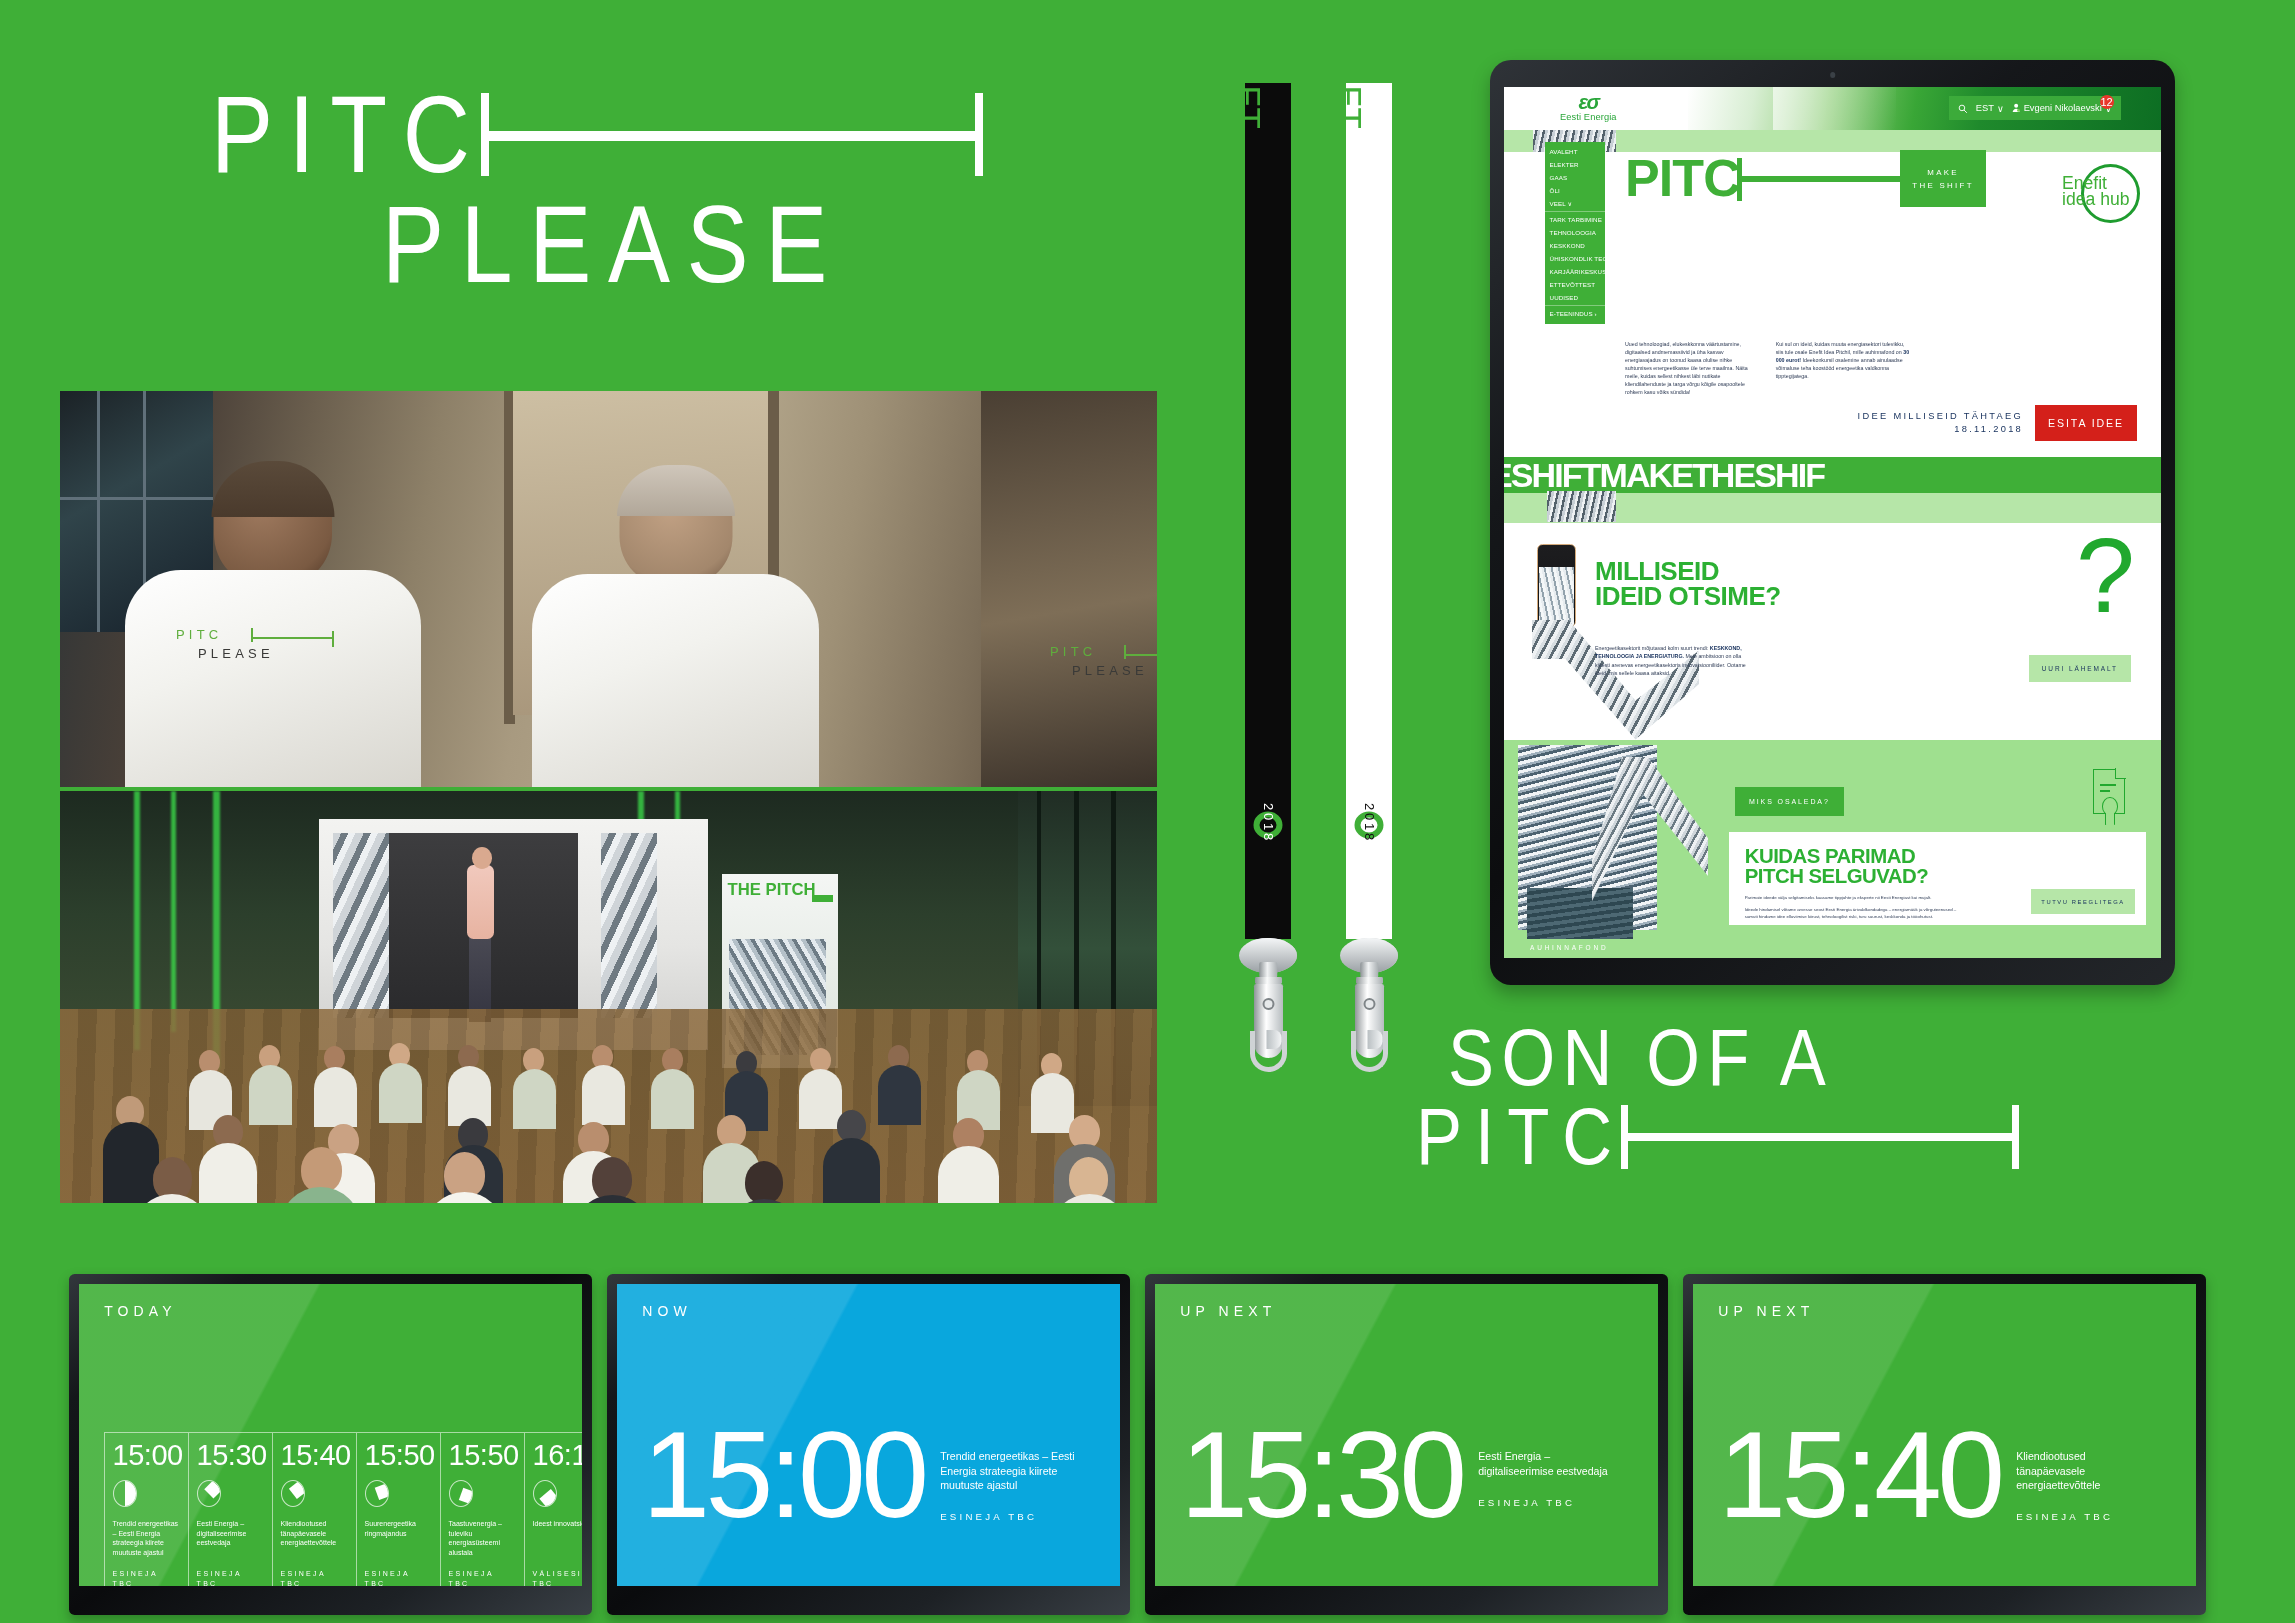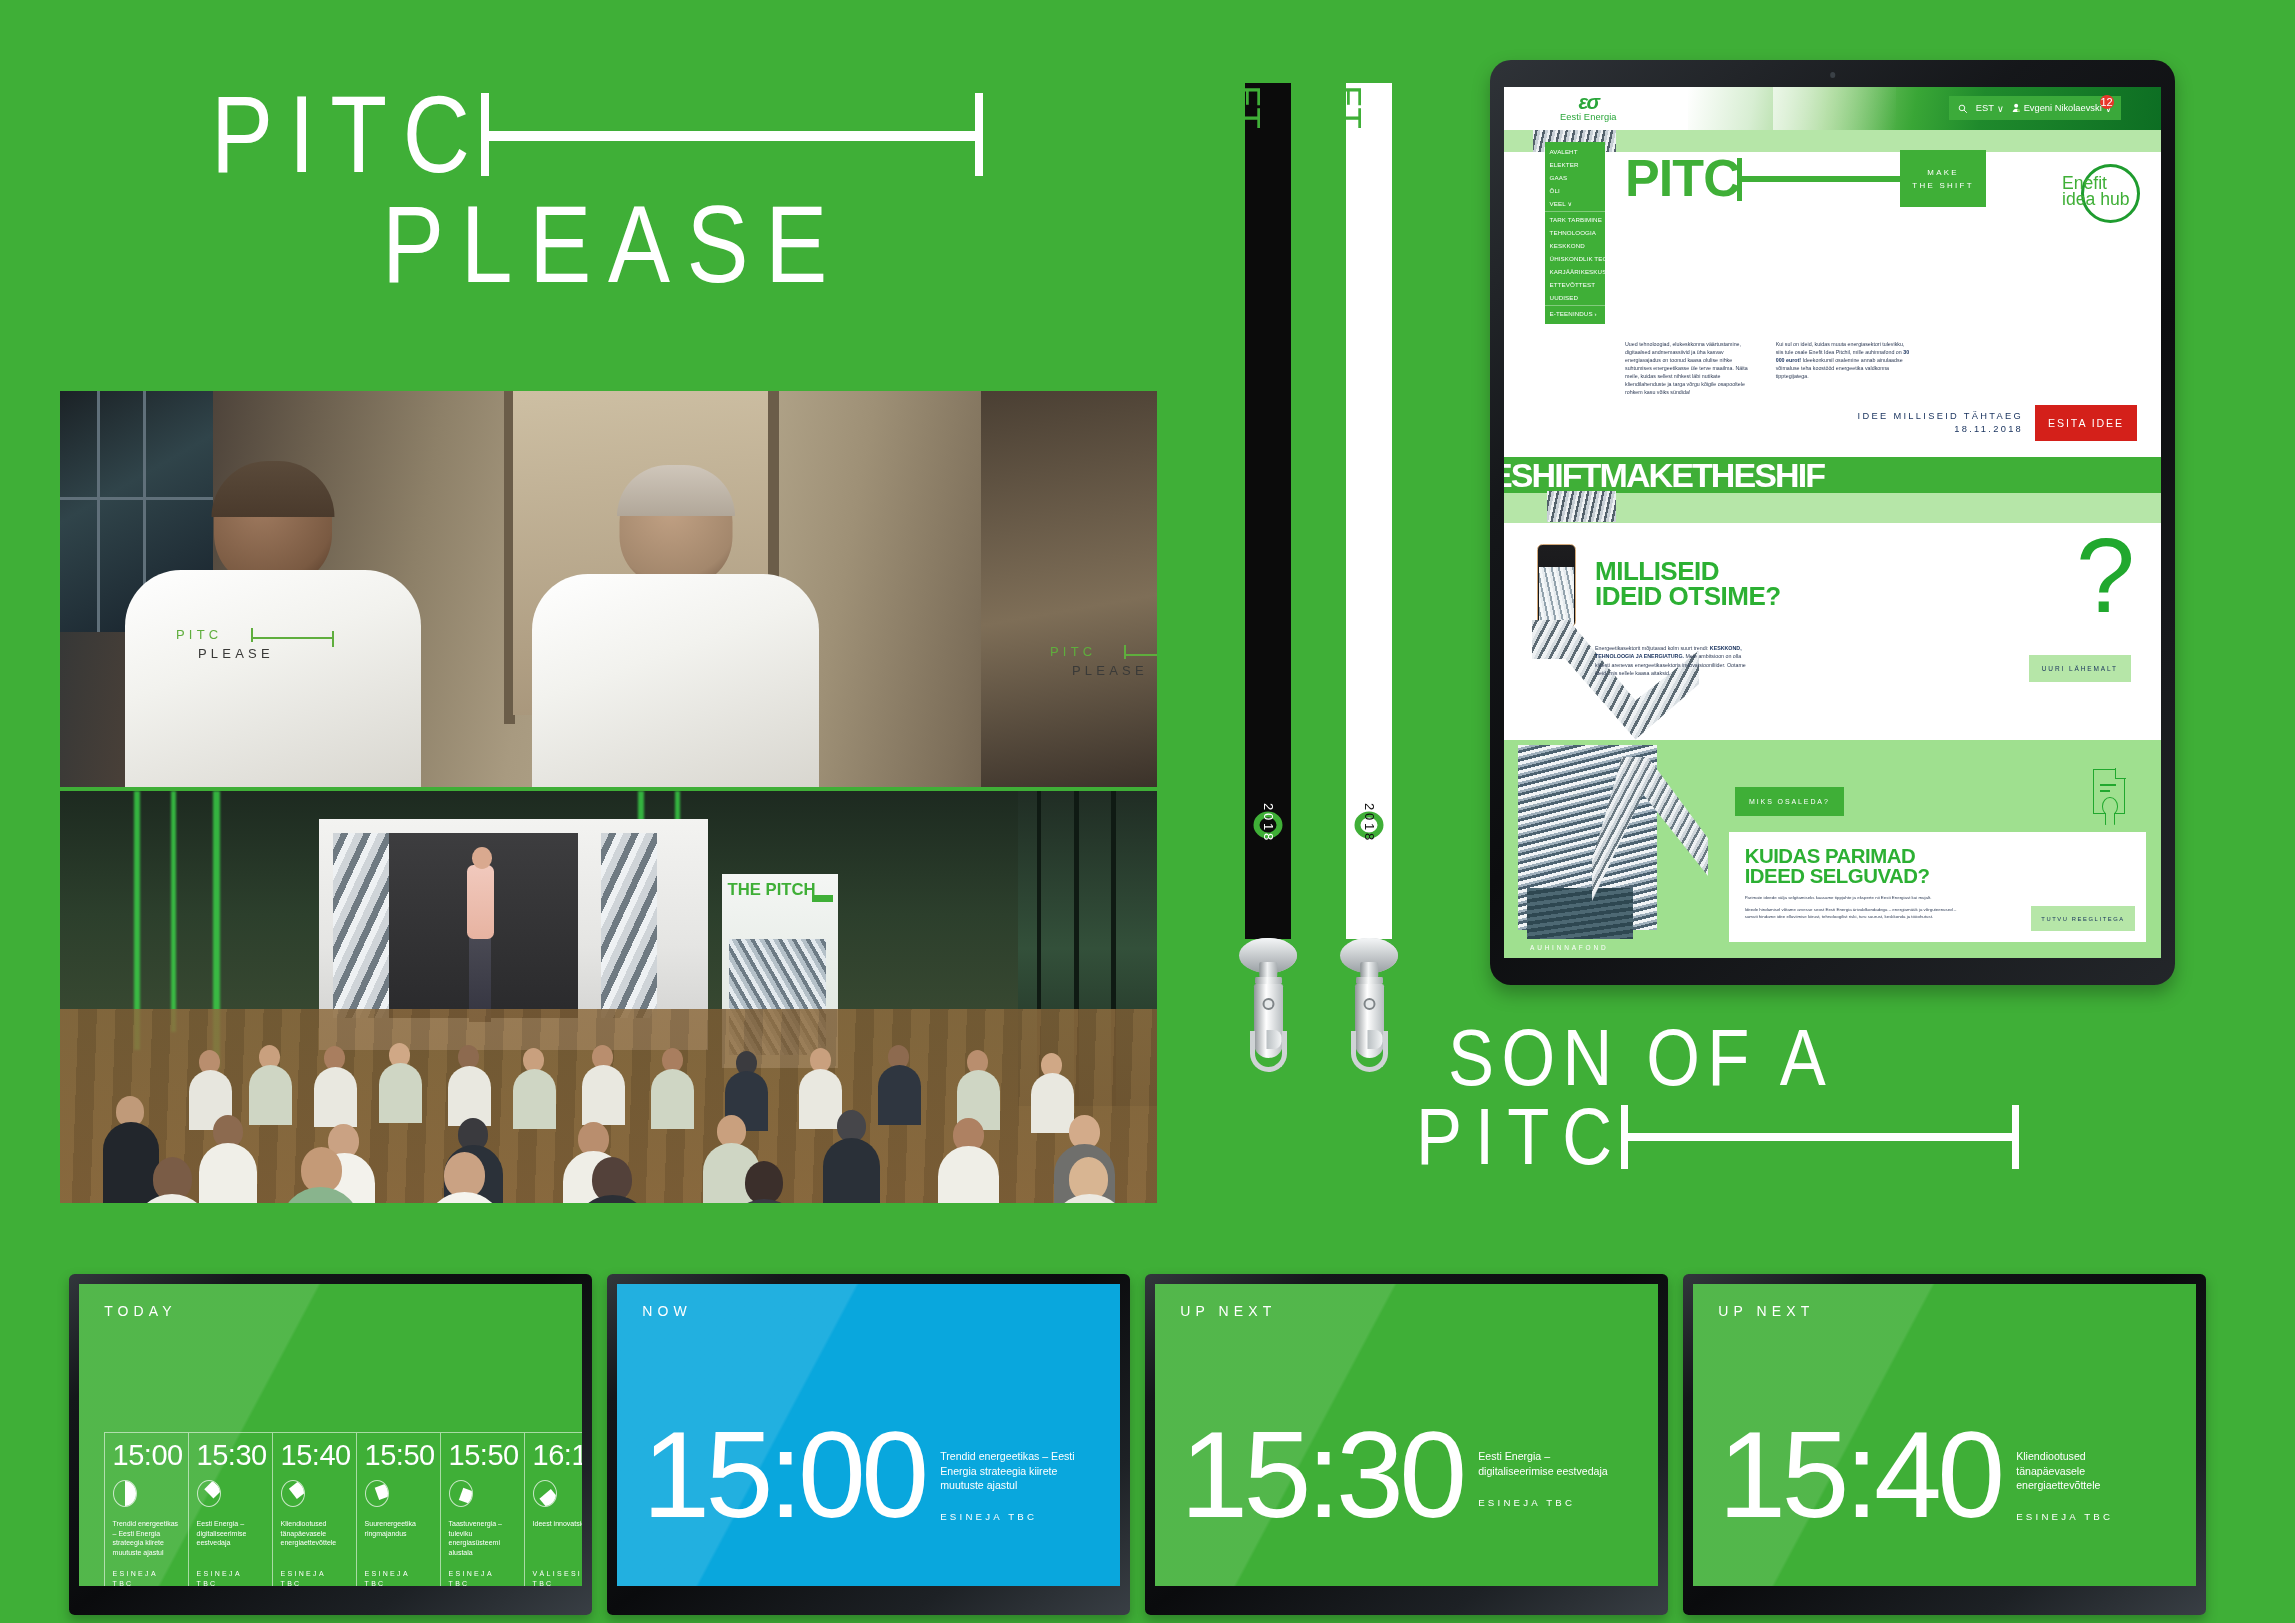--- a/index.html
+++ b/index.html
@@ -227,21 +227,21 @@
      background: #9fe08f; border-left: 1.9px solid #21a82e; border-bottom: 1.9px solid #21a82e; }
   .cert-l1, .cert-l2 { position: absolute; left: 6px; height: 1.9px; background: #21a82e; }
   .cert-l1 { top: 14px; width: 15.7px; } .cert-l2 { top: 20.4px; width: 10.2px; }
   .cert-seal { position: absolute; left: 8.3px; top: 27px; width: 15.7px; height: 18.5px;
      border: 1.9px solid #21a82e; border-radius: 50%; background: #9fe08f; }
   .cert-rib { position: absolute; left: 11px; top: 43px; width: 10.2px; height: 12px;
      background: #9fe08f; border: 1.9px solid #21a82e; border-top: none;
      clip-path: polygon(0 0,100% 0,100% 100%,50% 70%,0 100%); }
   .miks-btn { position: absolute; left: 231px; top: 47px; background: #3faf37; color: #fff; font-size: 7px;
      letter-spacing: 1.9px; padding: 11px 14px; }
-  .white-card { position: absolute; left: 225px; top: 92px; right: 15px; height: 110px; background: #fff; padding: 14px 15.7px; }
+  .white-card { position: absolute; left: 225px; top: 92px; right: 15px; height: 93px; background: #fff; padding: 14px 15.7px; }
   .wc-h { font-size: 20.4px; font-weight: 700; color: #2cb033; line-height: .98; letter-spacing: -0.5px; }
   .wc-p { margin-top: 8.3px; width: 56%; font-size: 4.4px; line-height: 1.65; color: #2d3a54; }
   .tutvu-btn { position: absolute; right: 11px; bottom: 11px; background: #b6e6a8; color: #16305c;
      font-size: 5.8px; letter-spacing: 1.6px; padding: 9.3px 10.2px; }
   .auhinna { position: absolute; left: 26px; bottom: 7.4px; color: #fff; font-size: 6.5px; letter-spacing: 2.8px; }
 
   
   .sop { position: absolute; left: 1448px; top: 1023px; width: 833px; }
   .sop-l1 { font-size: 69px; color: #fff; letter-spacing: 7.4px; line-height: 1; transform: scaleY(1.16);
      transform-origin: left center; }
@@ -591,21 +591,21 @@
         <div class="cert-icon">
           <i class="cert-l1"></i>
             <i class="cert-l2"></i>
             <i class="cert-seal"></i>
             <i class="cert-rib"></i>
         </div>
         <div class="miks-btn">MIKS OSALEDA?</div>
         <div class="white-card">
           <div class="wc-h">
             <div>KUIDAS PARIMAD</div>
-            <div>IDEED SELGUVAD?</div>
+            <div>PITCH SELGUVAD?</div>
           </div>
           <div class="wc-p">Parimate ideede välja selgitamiseks kaasame tippjuhte ja eksperte nii Eesti Energiast kui mujalt.</div>
           <div class="wc-p" style="margin-top:4.6px">Ideede hindamisel võtame arvesse seost Eesti Energia ärivaldkondadega – energiamüük ja võrguteenused – samuti hindame idee elluviimise kiirust, tehnoloogilist riski, turu suurust, keskkonda ja tööohutust.</div>
           <div class="tutvu-btn">TUTVU REEGLITEGA</div>
         </div>
         <div class="auhinna">AUHINNAFOND</div>
       </div>
 
     </div>
   </div>

